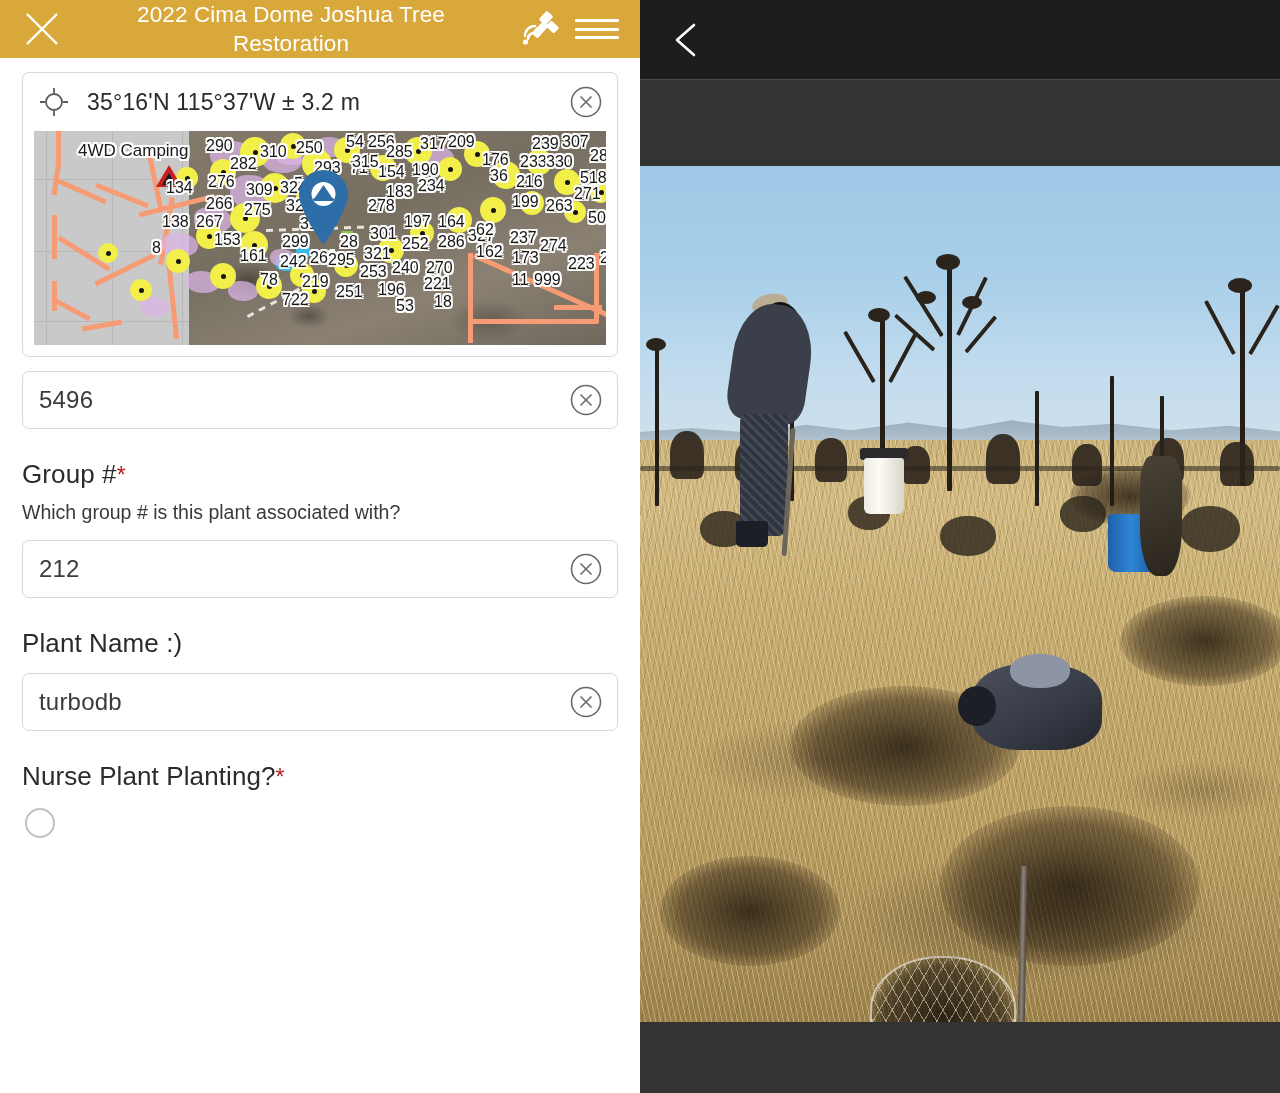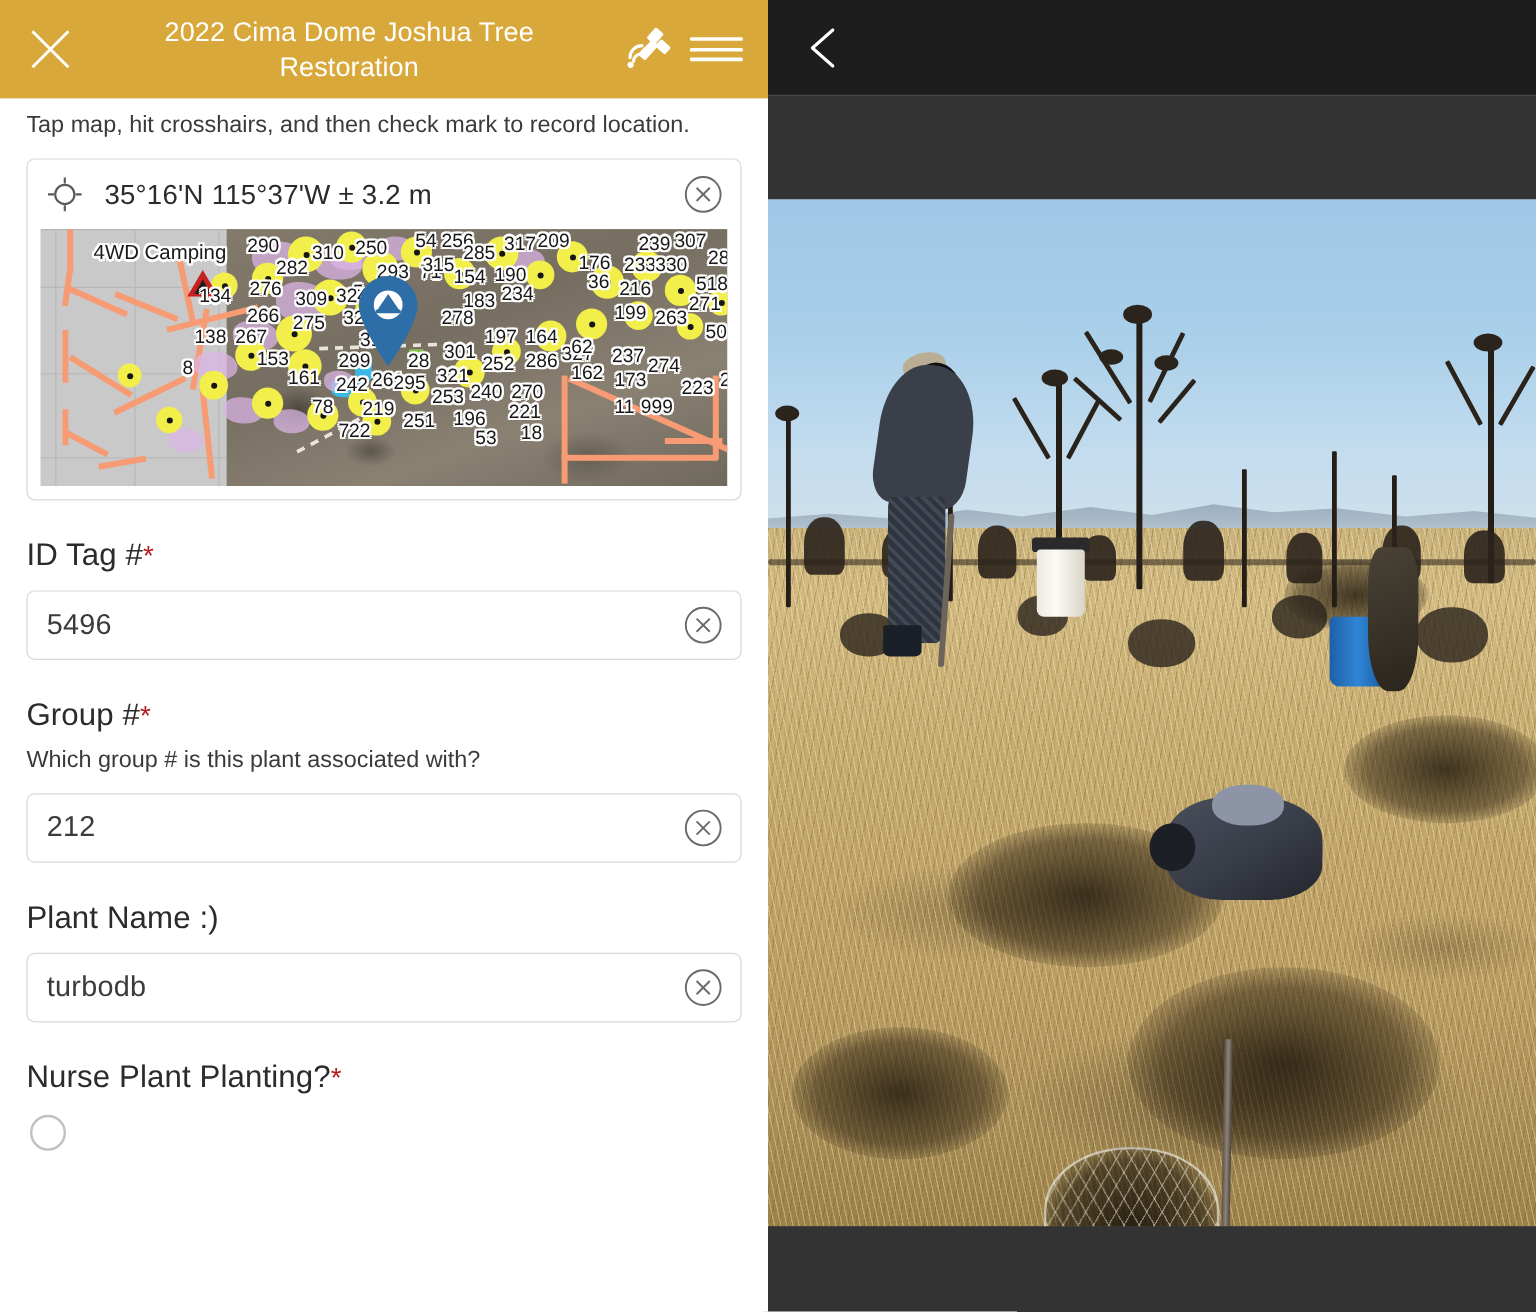--- a/index.html
+++ b/index.html
@@ -12,21 +12,21 @@
   .app { display: flex; width: 1280px; height: 1093px; }
 
   
   .left-pane {
     width: 640px; height: 1093px;
     background: #ffffff;
     position: relative;
     overflow: hidden;
   }
   .app-header {
-    height: 82px;
+    height: 58px;
     background: #d9a83a;
     display: flex;
     align-items: center;
     padding: 0 14px;
     position: relative;
   }
   .hdr-close { width: 56px; display: flex; align-items: center; justify-content: center; cursor: pointer; }
   .hdr-title {
     flex: 1;
     text-align: center;
@@ -296,21 +296,20 @@
         <div>
           <span class="bar"></span>
             <span class="bar"></span>
             <span class="bar"></span>
         </div>
       </div>
     </div>
 
     <div class="form-body">
 
-      <div class="field-hint">Tap map, hit crosshairs, and then check mark to record location.</div>
 
       <div class="loc-card">
         <div class="loc-row">
           <svg width="30" height="30" viewBox="0 0 30 30">
             <circle cx="15" cy="15" r="8" fill="none" stroke="#5a5a5a" stroke-width="1.8"></circle>
             <line x1="15" y1="1" x2="15" y2="6" stroke="#5a5a5a" stroke-width="1.8"></line>
             <line x1="15" y1="24" x2="15" y2="29" stroke="#5a5a5a" stroke-width="1.8"></line>
             <line x1="1" y1="15" x2="6" y2="15" stroke="#5a5a5a" stroke-width="1.8"></line>
             <line x1="24" y1="15" x2="29" y2="15" stroke="#5a5a5a" stroke-width="1.8"></line>
           </svg>
@@ -491,23 +490,20 @@
 
           <svg class="pin" style="left:262px;top:36px" viewBox="0 0 55 78">
             <path d="M27.5 78 C27.5 78 3 44 3 27.5 A24.5 24.5 0 0 1 52 27.5 C52 44 27.5 78 27.5 78 Z" fill="#2d6ea8"></path>
             <circle cx="27.5" cy="27" r="12" fill="#ffffff"></circle>
             <path d="M18 32 L27.5 18 L37 32 Z" fill="#2d6ea8"></path>
             <rect x="17" y="31" width="21" height="3" rx="1.4" fill="#2d6ea8"></rect>
           </svg>
         </div>
       </div>
 
-      <div class="field-label">
-        <span>ID Tag #</span><span class="req">*</span>
-      </div>
       <div class="tinput">
         <div class="val">5496</div>
         <svg class="clear-btn" viewBox="0 0 34 34">
           <circle cx="17" cy="17" r="14.5" fill="none" stroke="#6a6a6a" stroke-width="1.6"></circle>
           <line x1="11.5" y1="11.5" x2="22.5" y2="22.5" stroke="#6a6a6a" stroke-width="1.6"></line>
           <line x1="22.5" y1="11.5" x2="11.5" y2="22.5" stroke="#6a6a6a" stroke-width="1.6"></line>
         </svg>
       </div>
 
       <div class="field-label">

